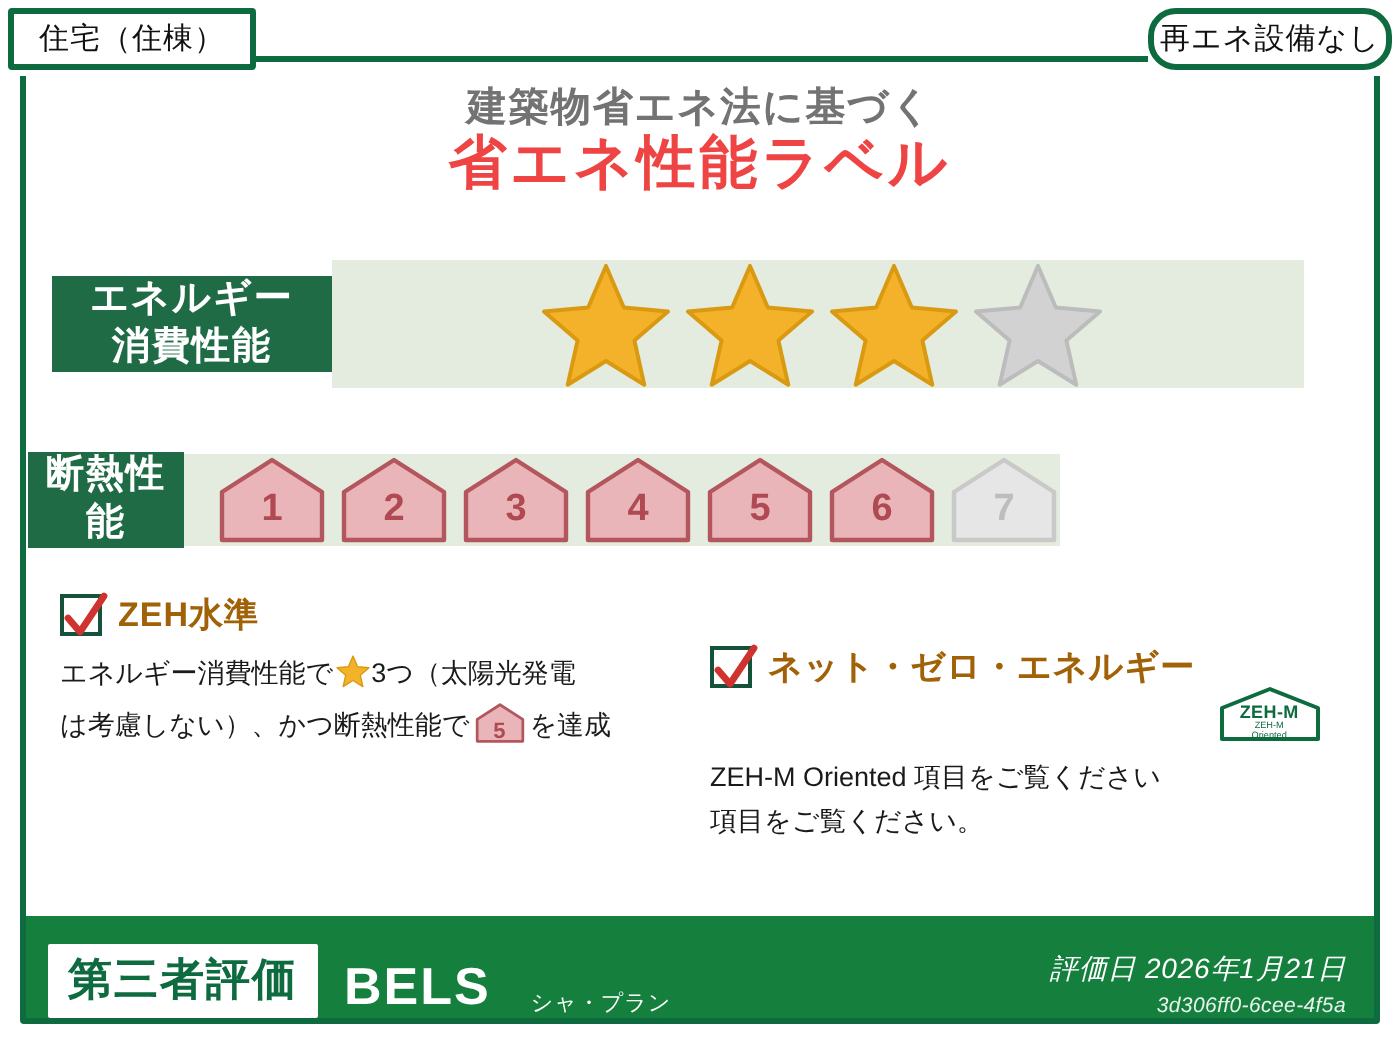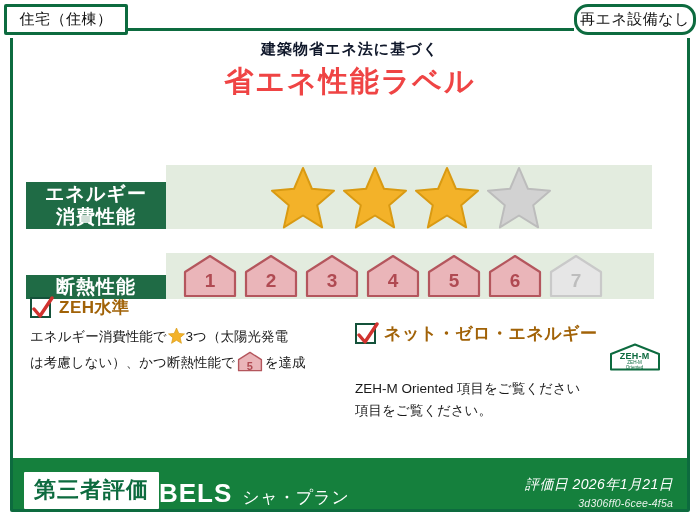--- a/index.html
+++ b/index.html
@@ -77,54 +77,53 @@
     height: 12px;
     background: #ffffff;
   }
 
   .title-sub {
     position: absolute;
     left: 0;
     right: 0;
     top: 40px;
     text-align: center;
-    font-size: 15px;
-    font-weight: bold;
-    color: #0f172a;
+    font-size: 20px;
+    font-weight: bold;
+    color: #737373;
     letter-spacing: 1px;
   }
   .title-main {
     position: absolute;
     left: 0;
     right: 0;
     top: 62px;
     text-align: center;
     font-size: 29px;
     font-weight: bold;
     color: #ef4444;
     letter-spacing: 2px;
   }
 
   
   .row {
     position: absolute;
     display: flex;
-    align-items: flex-end;
-    margin-top: 21px;
+    align-items: center;
   }
   .row-energy {
     left: 26px;
     top: 116px;
     width: 626px;
     height: 92px;
   }
   .row-insul {
-    left: 26px;
+    left: 14px;
     top: 222px;
-    width: 628px;
+    width: 516px;
     height: 56px;
   }
   .row-label {
     width: 140px;
     background: #1f6b45;
     color: #ffffff;
     display: flex;
     align-items: center;
     justify-content: center;
     font-size: 19px;
@@ -284,25 +283,26 @@
     letter-spacing: 1px;
     padding: 3px 10px 4px 10px;
     margin-left: 11px;
     border-radius: 1px;
   }
   .footer-bels {
     color: #ffffff;
     font-size: 26px;
     font-weight: bold;
     letter-spacing: 1px;
+    margin-left: 13px;
   }
   .footer-plan {
     color: #ffffff;
-    font-size: 17px;
-    margin-left: 10px;
+    font-size: 11px;
+    margin-left: 20px;
     letter-spacing: 0.5px;
   }
   .footer-right {
     margin-left: auto;
     margin-right: 14px;
     text-align: right;
     color: #ffffff;
     font-style: italic;
   }
   .footer-date {

